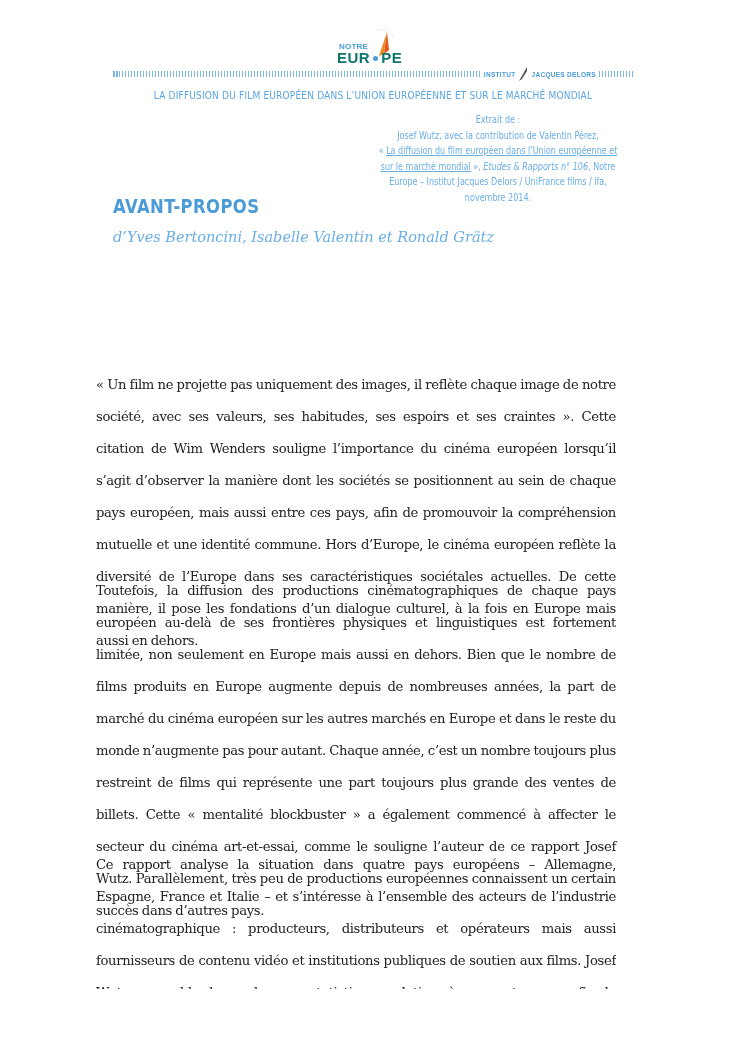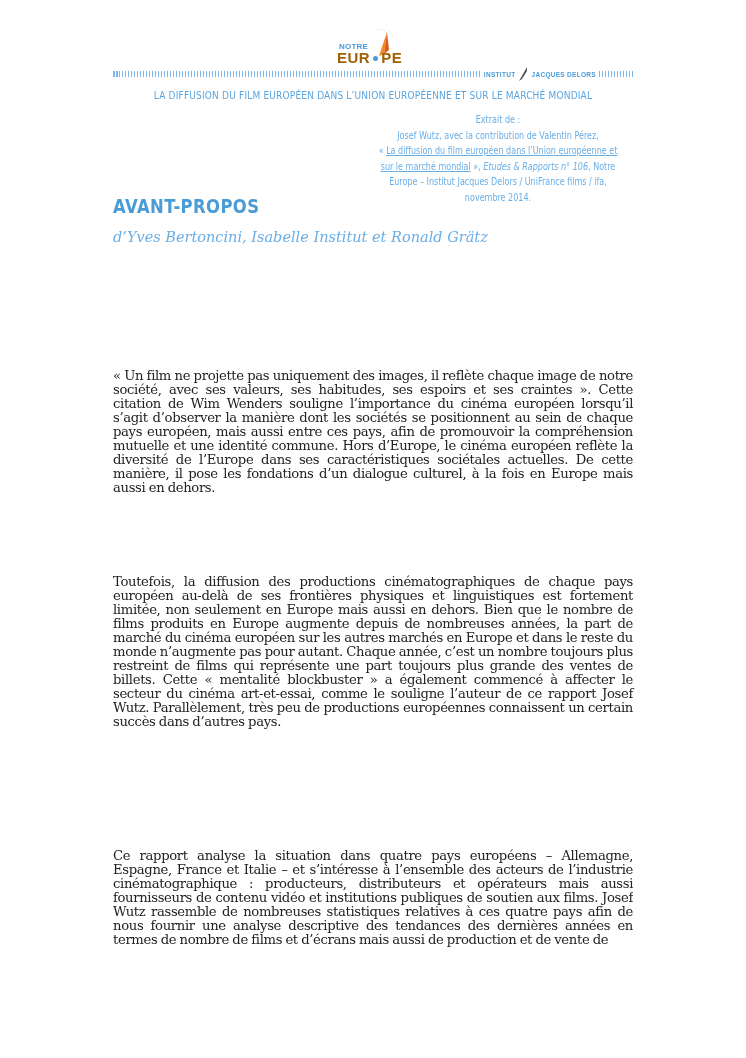--- a/index.html
+++ b/index.html
@@ -2,40 +2,40 @@
 <html><head>
   <meta charset="utf-8">
   <style>
     html, body { margin: 0; padding: 0; background: #ffffff; }
     body { width: 746px; height: 1058px; position: relative; overflow: hidden; }
     .page { position: absolute; left: 0; top: 0; width: 660px; height: 1058px; background: #fff; }
 
     
     .logo { position: absolute; left: 333px; top: 28px; width: 80px; height: 52px; }
     .logo .notre { position: absolute; left: 6px; top: 14px; font-family: "Liberation Sans", sans-serif; font-weight: bold; font-size: 8px; color: #4a9bd6; letter-spacing: 0.2px; }
-    .logo .europe { position: absolute; left: 4px; top: 21px; font-family: "Liberation Sans", sans-serif; font-weight: bold; font-size: 15px; color: #a16207; letter-spacing: 0.5px; }
+    .logo .europe { position: absolute; left: 4px; top: 21px; font-family: "Liberation Sans", sans-serif; font-weight: bold; font-size: 15px; color: #0f766e; letter-spacing: 0.5px; }
     .logo .dot { display: inline-block; width: 5px; height: 5px; border-radius: 50%; background: #4a9bd6; margin: 0 3px 2px 3px; vertical-align: middle; }
     .logo .flame { position: absolute; left: 40px; top: 0px; }
 
     
     .rule-row { position: absolute; left: 113px; top: 68px; width: 520px; height: 12px; display: flex; align-items: center; }
     .dash { flex: 1; height: 6px; background: repeating-linear-gradient(90deg, #7fb4e6 0 1.5px, transparent 1.5px 3px); }
     .institut { font-family: "Liberation Sans", sans-serif; font-weight: bold; font-size: 6.5px; color: #4a9bd6; padding: 0 3px; letter-spacing: 0.3px; white-space: nowrap; }
     .rule-row .pen { display: inline-block; width: 10px; }
 
     .running-title { position: absolute; left: 113px; top: 89px; width: 520px; text-align: center; font-family: "DejaVu Sans", sans-serif; font-size: 10.5px; color: #5aa5e0; letter-spacing: 0.2px; transform: scaleX(0.86); transform-origin: center; white-space: nowrap; }
 
     .extract { position: absolute; left: 340px; top: 112px; width: 316px; text-align: center; font-family: "DejaVu Sans", sans-serif; font-size: 10.3px; line-height: 15.5px; color: #6aaee6; transform: scaleX(0.78); transform-origin: center top; }
     .extract u { text-decoration: underline; }
     .extract i { font-style: italic; }
 
     .heading { position: absolute; left: 113px; top: 194px; font-family: "DejaVu Sans", sans-serif; font-weight: bold; font-size: 20px; color: #4a9bd6; transform: scaleX(0.82); transform-origin: left center; letter-spacing: 0.5px; }
     .authors { position: absolute; left: 113px; top: 229px; font-family: "DejaVu Serif", serif; font-style: italic; font-size: 14.5px; color: #6aaee6; }
 
-    .body-text { position: absolute; left: 113px; width: 520px; font-family: "DejaVu Serif", serif; font-size: 13.2px; line-height: 14px; color: #222; text-align: justify; letter-spacing: -0.35px; word-spacing: -0.5px; }
+    .body-text { position: absolute; left: 96px; width: 520px; font-family: "DejaVu Serif", serif; font-size: 13.2px; line-height: 32px; color: #222; text-align: justify; letter-spacing: -0.35px; word-spacing: -0.5px; }
     .body-text p { margin: 0; }
     .p1 { top: 369px; }
     .p2 { top: 575px; }
     .p3 { top: 849px; }
     .p3 { height: 140px; overflow: hidden; }
 
     .footer { position: absolute; left: 0; top: 1004px; width: 746px; text-align: center; font-family: "DejaVu Sans", sans-serif; font-size: 11px; font-weight: bold; color: #222; }
     .footer .arrow { color: #f08a24; font-size: 10px; padding: 0 4px; }
   </style>
 </head>
@@ -66,21 +66,21 @@
 
   <div class="running-title">LA DIFFUSION DU FILM EUROPÉEN DANS L’UNION EUROPÉENNE ET SUR LE MARCHÉ MONDIAL</div>
 
   <div class="extract">
     <div>Extrait de :</div>
     <div>Josef Wutz, avec la contribution de Valentin Pérez,</div>
     <div><span>« </span><u>La diffusion du film européen dans l’Union européenne et sur le marché mondial</u><span> », </span><i>Etudes &amp; Rapports n° 106</i><span>, Notre Europe – Institut Jacques Delors / UniFrance films / ifa, novembre 2014.</span></div>
   </div>
 
   <div class="heading">AVANT-PROPOS</div>
-  <div class="authors">d’Yves Bertoncini, Isabelle Institut et Ronald Grätz</div>
+  <div class="authors">d’Yves Bertoncini, Isabelle Valentin et Ronald Grätz</div>
 
   <div class="body-text p1">
       <p>« Un film ne projette pas uniquement des images, il reflète chaque image de notre société, avec ses valeurs, ses habitudes, ses espoirs et ses craintes ». Cette citation de Wim Wenders souligne l’importance du cinéma européen lorsqu’il s’agit d’observer la manière dont les sociétés se positionnent au sein de chaque pays européen, mais aussi entre ces pays, afin de promouvoir la compréhension mutuelle et une identité commune. Hors d’Europe, le cinéma européen reflète la diversité de l’Europe dans ses caractéristiques sociétales actuelles. De cette manière, il pose les fondations d’un dialogue culturel, à la fois en Europe mais aussi en dehors.</p>
     </div>
   <div class="body-text p2">
       <p>Toutefois, la diffusion des productions cinématographiques de chaque pays européen au-delà de ses frontières physiques et linguistiques est fortement limitée, non seulement en Europe mais aussi en dehors. Bien que le nombre de films produits en Europe augmente depuis de nombreuses années, la part de marché du cinéma européen sur les autres marchés en Europe et dans le reste du monde n’augmente pas pour autant. Chaque année, c’est un nombre toujours plus restreint de films qui représente une part toujours plus grande des ventes de billets. Cette « mentalité blockbuster » a également commencé à affecter le secteur du cinéma art-et-essai, comme le souligne l’auteur de ce rapport Josef Wutz. Parallèlement, très peu de productions européennes connaissent un certain succès dans d’autres pays.</p>
     </div>
   <div class="body-text p3">
       <p>Ce rapport analyse la situation dans quatre pays européens – Allemagne, Espagne, France et Italie – et s’intéresse à l’ensemble des acteurs de l’industrie cinématographique : producteurs, distributeurs et opérateurs mais aussi fournisseurs de contenu vidéo et institutions publiques de soutien aux films. Josef Wutz rassemble de nombreuses statistiques relatives à ces quatre pays afin de nous fournir une analyse descriptive des tendances des dernières années en termes de nombre de films et d’écrans mais aussi de production et de vente de</p>
     </div>

